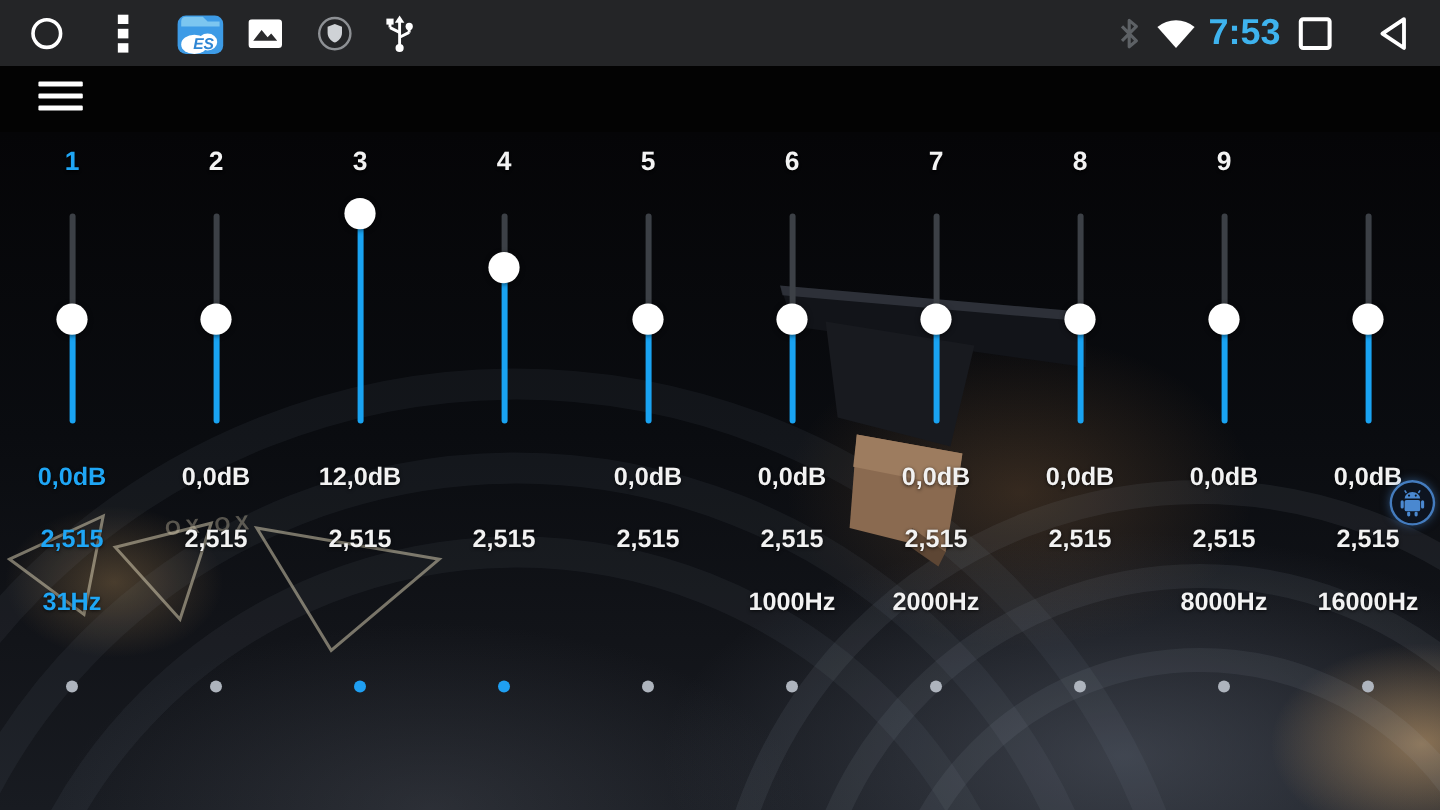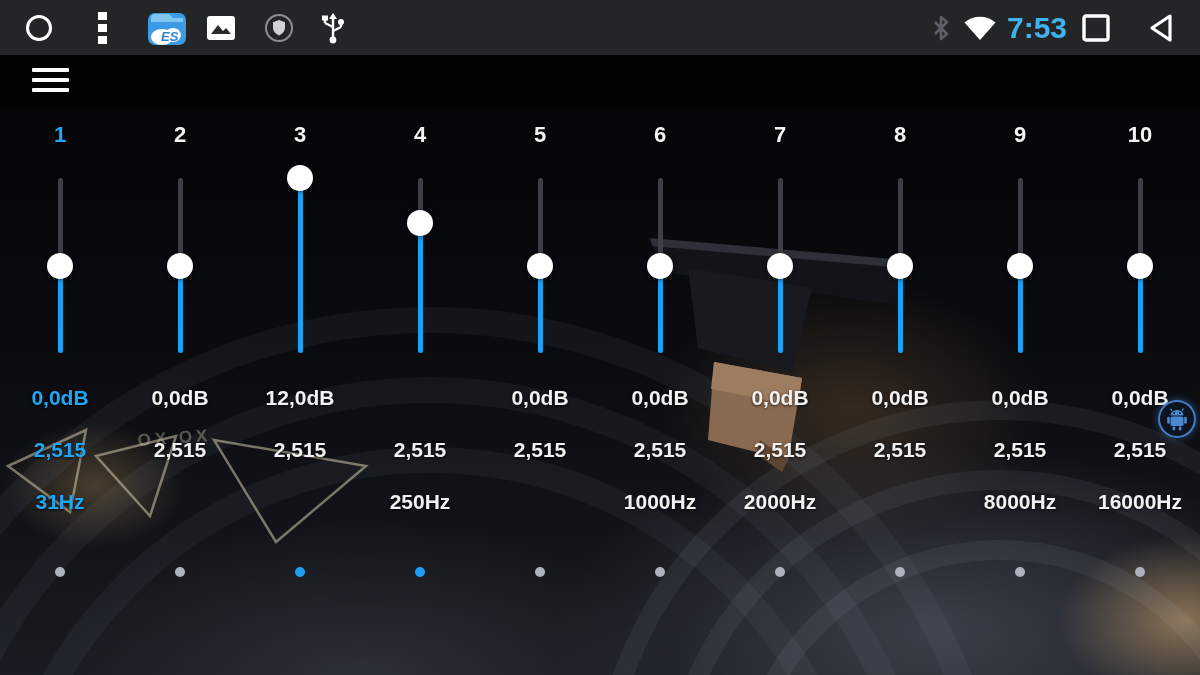--- a/index.html
+++ b/index.html
@@ -234,21 +234,20 @@
           <div class="dot on"></div>
         </div>
         <div class="band" style="left: 360px;">
           <div class="num">4</div>
           <div class="track-wrap" style="top: 0px; height: 565px;">
             <div class="track-gray" style="top: 68px; height: 45.2083px;"></div>
             <div class="track-fill" style="top: 113.208px; height: 129.792px;"></div>
             <div class="thumb" style="top: 100.208px;"></div>
           </div>
           <div class="val val-q">2,515</div>
-          <div class="val val-freq">250Hz</div>
           <div class="dot on"></div>
         </div>
         <div class="band" style="left: 480px;">
           <div class="num">5</div>
           <div class="track-wrap" style="top: 0px; height: 565px;">
             <div class="track-gray" style="top: 68px; height: 87.5px;"></div>
             <div class="track-fill" style="top: 155.5px; height: 87.5px;"></div>
             <div class="thumb" style="top: 142.5px;"></div>
           </div>
           <div class="val val-db">0,0dB</div>
@@ -296,21 +295,20 @@
             <div class="track-gray" style="top: 68px; height: 87.5px;"></div>
             <div class="track-fill" style="top: 155.5px; height: 87.5px;"></div>
             <div class="thumb" style="top: 142.5px;"></div>
           </div>
           <div class="val val-db">0,0dB</div>
           <div class="val val-q">2,515</div>
           <div class="val val-freq">8000Hz</div>
           <div class="dot"></div>
         </div>
         <div class="band" style="left: 1080px;">
-          <div class="num">10</div>
           <div class="track-wrap" style="top: 0px; height: 565px;">
             <div class="track-gray" style="top: 68px; height: 87.5px;"></div>
             <div class="track-fill" style="top: 155.5px; height: 87.5px;"></div>
             <div class="thumb" style="top: 142.5px;"></div>
           </div>
           <div class="val val-db">0,0dB</div>
           <div class="val val-q">2,515</div>
           <div class="val val-freq">16000Hz</div>
           <div class="dot"></div>
         </div>

